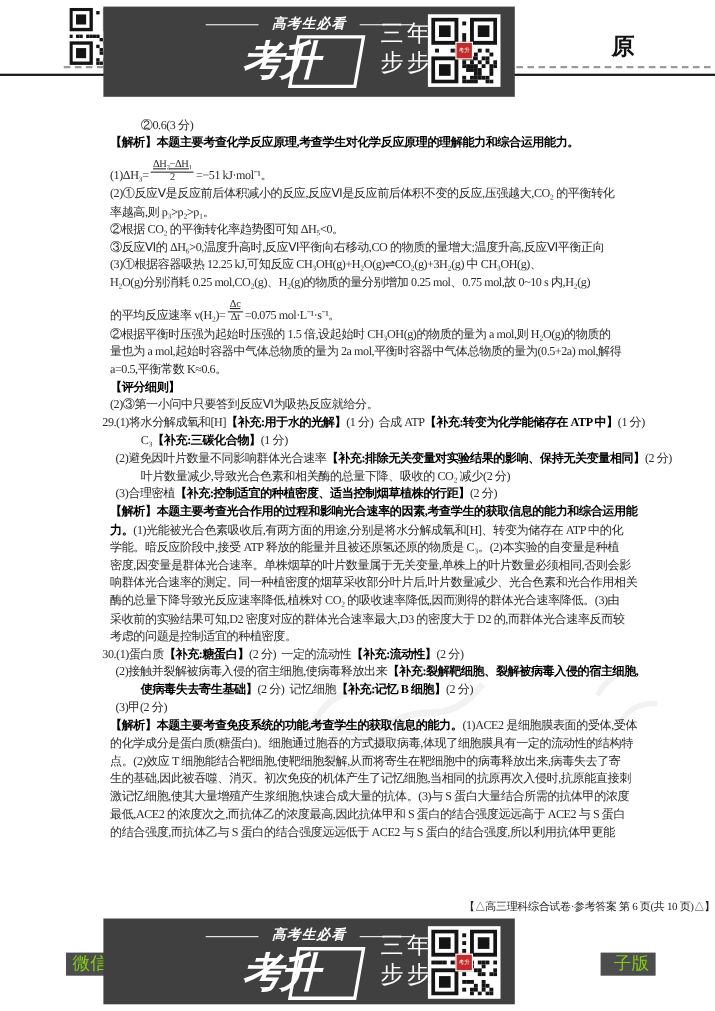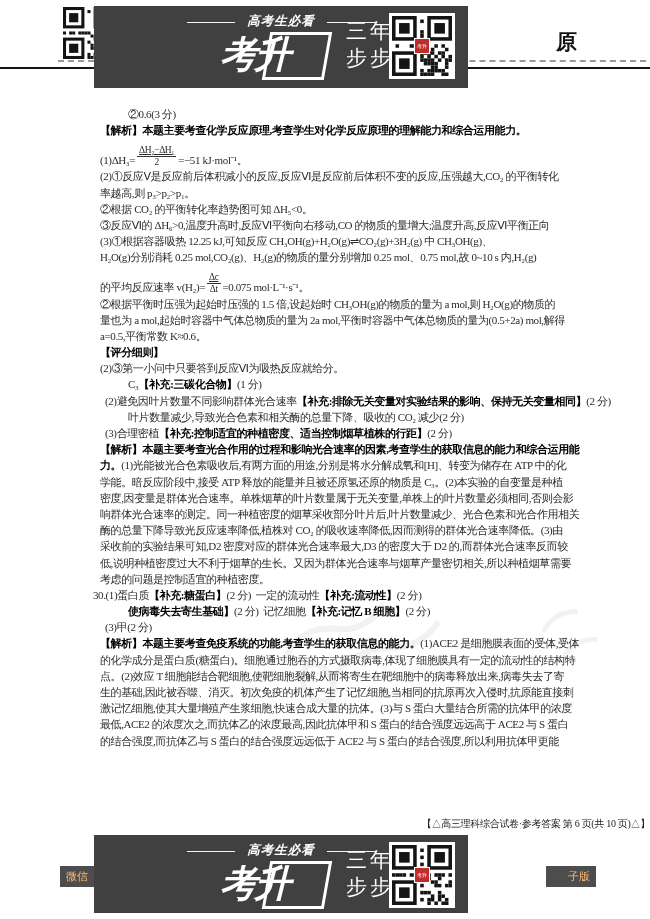--- a/index.html
+++ b/index.html
@@ -9,22 +9,22 @@
 
   
   .dashed-rule { position:absolute; left:58px; top:60px; width:588px; height:0;
                  border-top:2px dashed #9a9a9a; z-index:1; }
   .solid-rule  { position:absolute; left:0; top:67px; width:650px; height:2px;
                  background:#151515; z-index:1; }
   .corner-qr   { position:absolute; left:63px; top:7px; width:31px; height:52px;
                  overflow:hidden; z-index:1; }
   .margin-char { position:absolute; left:556px; top:28px; font-size:21px; font-weight:700;
                  color:#111; z-index:1; letter-spacing:0; }
-  .badge { position:absolute; top:866px; height:21px; background:#4d4d4d; color:#fdba74;
-           font-family:Liberation Sans, sans-serif; font-size:11px; line-height:21px;
+  .badge { position:absolute; top:866px; height:21px; background:#4d4d4d; color:#84cc16;
+           font-family:Liberation Sans, sans-serif; font-size:16px; line-height:21px;
            padding:0 6px; z-index:1; white-space:nowrap; overflow:hidden; }
   .badge.left  { left:60px;  width:36px; }
   .badge.right { left:546px; width:50px; text-align:right; }
 
   
   .banner { position:absolute; left:94px; width:374px; background:#404040; z-index:5;
             font-family:"Liberation Sans",sans-serif; color:#fff; }
   .banner.top    { top:6px;   height:82px; }
   .banner.bottom { top:835px; height:78px; }
   .tagline { position:absolute; top:7px; left:0; right:0; text-align:center;
@@ -158,34 +158,35 @@
       <div class="line">②根据 CO₂ 的平衡转化率趋势图可知 ΔH₅&lt;0。</div>
       <div class="line">③反应Ⅵ的 ΔH₆&gt;0,温度升高时,反应Ⅵ平衡向右移动,CO 的物质的量增大;温度升高,反应Ⅵ平衡正向</div>
       <div class="line">(3)①根据容器吸热 12.25 kJ,可知反应 CH₃OH(g)+H₂O(g)⇌CO₂(g)+3H₂(g) 中 CH₃OH(g)、</div>
       <div class="line">H₂O(g)分别消耗 0.25 mol,CO₂(g)、H₂(g)的物质的量分别增加 0.25 mol、0.75 mol,故 0~10 s 内,H₂(g)</div>
       <div class="line fx">的平均反应速率 v(H₂)=<span class="frac"><span class="fn">Δc</span><span class="fd">Δt</span></span>=0.075 mol·L⁻¹·s⁻¹。</div>
       <div class="line">②根据平衡时压强为起始时压强的 1.5 倍,设起始时 CH₃OH(g)的物质的量为 a mol,则 H₂O(g)的物质的</div>
       <div class="line">量也为 a mol,起始时容器中气体总物质的量为 2a mol,平衡时容器中气体总物质的量为(0.5+2a) mol,解得</div>
       <div class="line">a=0.5,平衡常数 K≈0.6。</div>
       <div class="line"><span class="bd">【评分细则】</span></div>
       <div class="line">(2)③第一小问中只要答到反应Ⅵ为吸热反应就给分。</div>
+      <div class="line q">29.(1)将水分解成氧和[H]<span class="bd">【补充:用于水的光解】</span>(1 分)  合成 ATP<span class="bd">【补充:转变为化学能储存在 ATP 中】</span>(1 分)</div>
       <div class="line i2">C₃<span class="bd">【补充:三碳化合物】</span>(1 分)</div>
       <div class="line i1">(2)避免因叶片数量不同影响群体光合速率<span class="bd">【补充:排除无关变量对实验结果的影响、保持无关变量相同】</span>(2 分)</div>
       <div class="line i2">叶片数量减少,导致光合色素和相关酶的总量下降、吸收的 CO₂ 减少(2 分)</div>
       <div class="line i1">(3)合理密植<span class="bd">【补充:控制适宜的种植密度、适当控制烟草植株的行距】</span>(2 分)</div>
       <div class="line"><span class="bd">【解析】本题主要考查光合作用的过程和影响光合速率的因素,考查学生的获取信息的能力和综合运用能</span></div>
       <div class="line"><span class="bd">力。</span>(1)光能被光合色素吸收后,有两方面的用途,分别是将水分解成氧和[H]、转变为储存在 ATP 中的化</div>
       <div class="line">学能。暗反应阶段中,接受 ATP 释放的能量并且被还原氢还原的物质是 C₃。(2)本实验的自变量是种植</div>
       <div class="line">密度,因变量是群体光合速率。单株烟草的叶片数量属于无关变量,单株上的叶片数量必须相同,否则会影</div>
       <div class="line">响群体光合速率的测定。同一种植密度的烟草采收部分叶片后,叶片数量减少、光合色素和光合作用相关</div>
       <div class="line">酶的总量下降导致光反应速率降低,植株对 CO₂ 的吸收速率降低,因而测得的群体光合速率降低。(3)由</div>
       <div class="line">采收前的实验结果可知,D2 密度对应的群体光合速率最大,D3 的密度大于 D2 的,而群体光合速率反而较</div>
-      <div class="line">低,说明种植密度过大不利于烟草的生长。又因为群体光合速率与烟草产量密切相关,所以种植烟草需要</div>
       <div class="line">考虑的问题是控制适宜的种植密度。</div>
       <div class="line q">30.(1)蛋白质<span class="bd">【补充:糖蛋白】</span>(2 分)  一定的流动性<span class="bd">【补充:流动性】</span>(2 分)</div>
+      <div class="line i1">(2)接触并裂解被病毒入侵的宿主细胞,使病毒释放出来<span class="bd">【补充:裂解靶细胞、裂解被病毒入侵的宿主细胞,</span></div>
       <div class="line i2"><span class="bd">使病毒失去寄生基础】</span>(2 分)  记忆细胞<span class="bd">【补充:记忆 B 细胞】</span>(2 分)</div>
       <div class="line i1">(3)甲(2 分)</div>
       <div class="line"><span class="bd">【解析】本题主要考查免疫系统的功能,考查学生的获取信息的能力。</span>(1)ACE2 是细胞膜表面的受体,受体</div>
       <div class="line">的化学成分是蛋白质(糖蛋白)。细胞通过胞吞的方式摄取病毒,体现了细胞膜具有一定的流动性的结构特</div>
       <div class="line">点。(2)效应 T 细胞能结合靶细胞,使靶细胞裂解,从而将寄生在靶细胞中的病毒释放出来,病毒失去了寄</div>
       <div class="line">生的基础,因此被吞噬、消灭。初次免疫的机体产生了记忆细胞,当相同的抗原再次入侵时,抗原能直接刺</div>
       <div class="line">激记忆细胞,使其大量增殖产生浆细胞,快速合成大量的抗体。(3)与 S 蛋白大量结合所需的抗体甲的浓度</div>
       <div class="line">最低,ACE2 的浓度次之,而抗体乙的浓度最高,因此抗体甲和 S 蛋白的结合强度远远高于 ACE2 与 S 蛋白</div>
       <div class="line">的结合强度,而抗体乙与 S 蛋白的结合强度远远低于 ACE2 与 S 蛋白的结合强度,所以利用抗体甲更能</div>
     </div>

